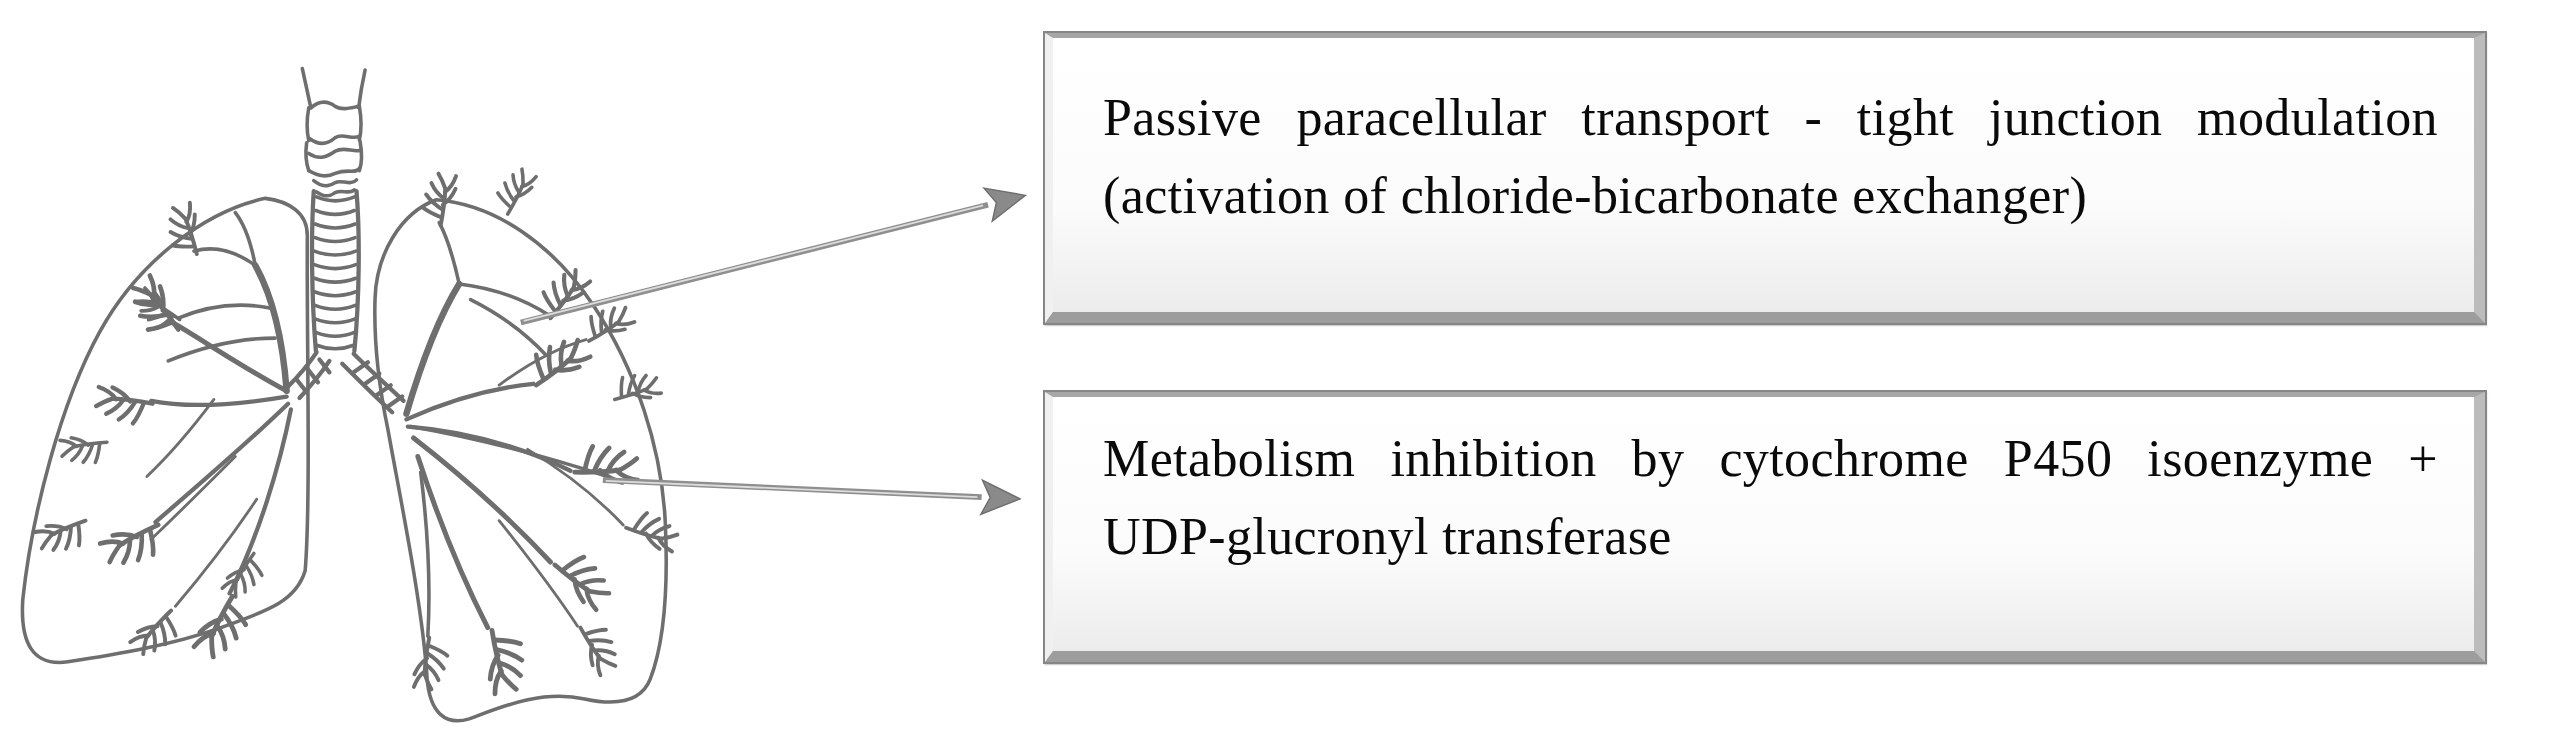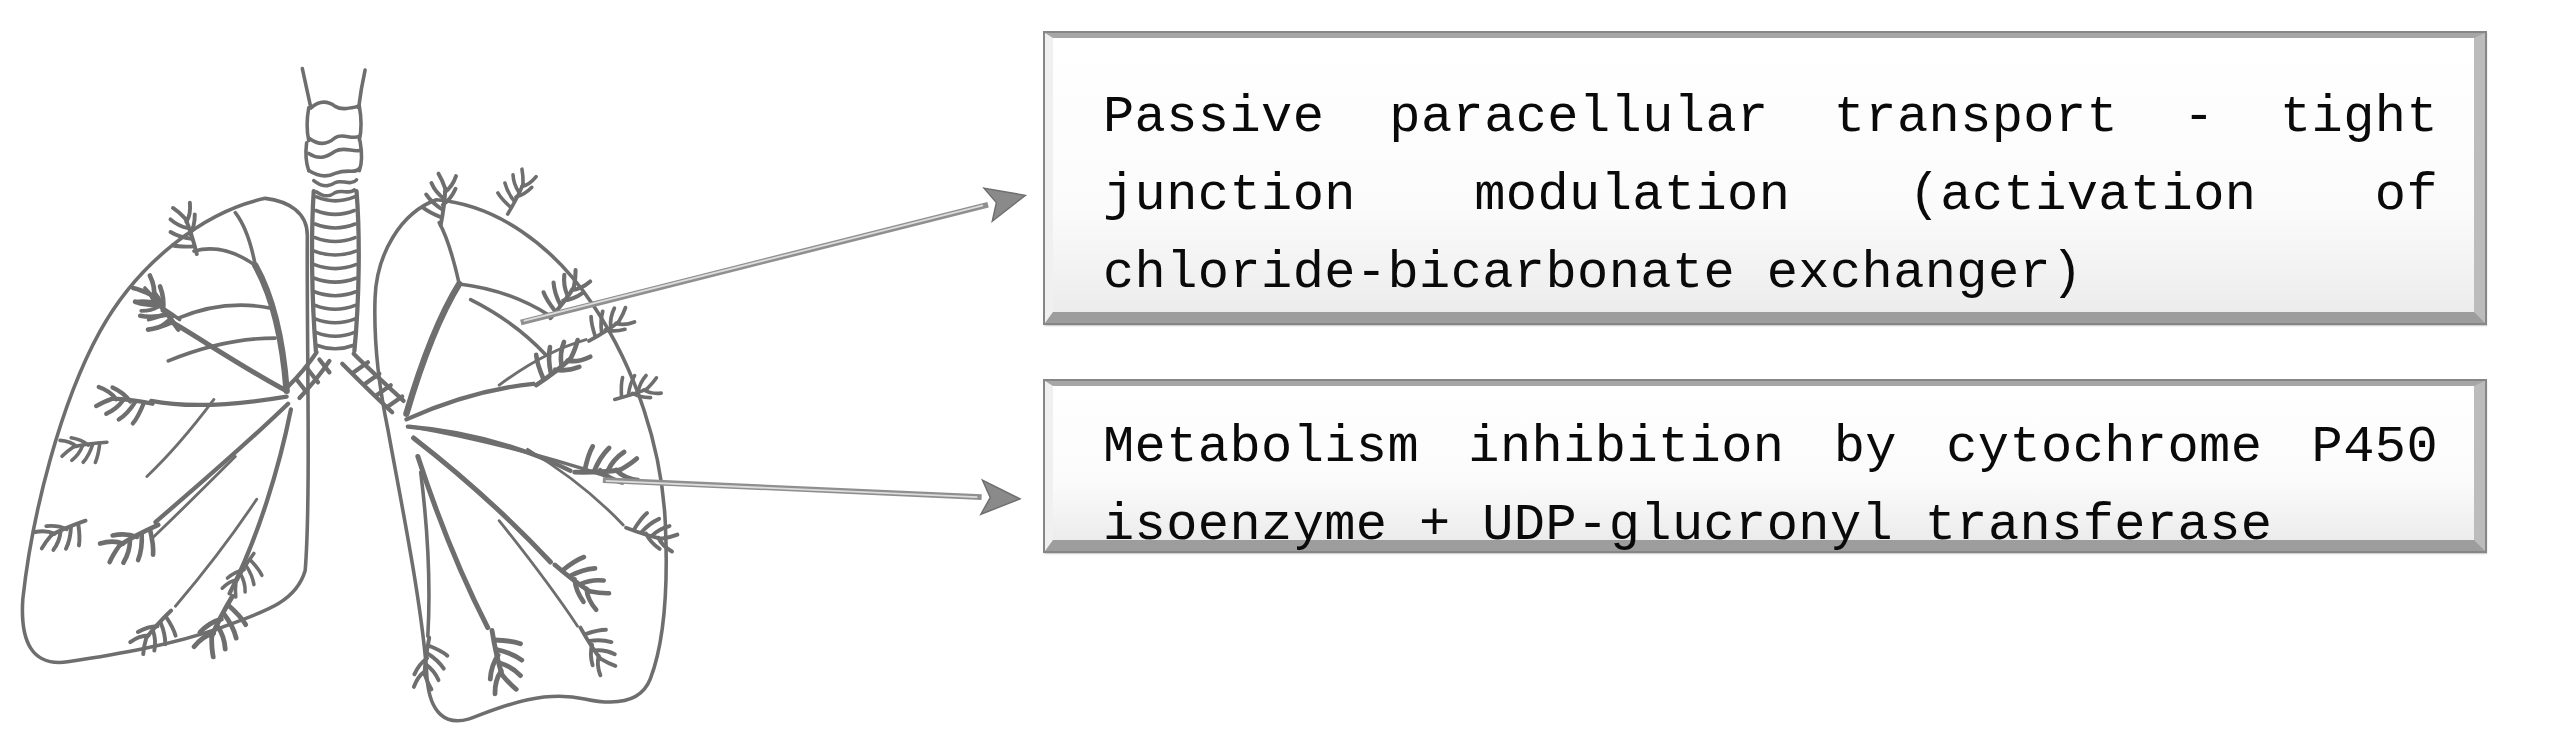--- a/index.html
+++ b/index.html
@@ -30,24 +30,23 @@
     background: #fdfdfd;
     box-shadow: 1.4px 2.1px 1.4px rgba(120,120,120,0.35);
   }
   .box-bevel {
     box-sizing: border-box;
     width: 100%; height: 100%;
     border-style: solid;
     border-width: 5.7px 11.4px 11.4px 8.6px;
     border-color: #a6a6a6 #bcbcbc #9d9d9d #f0f0f0;
     background: linear-gradient(180deg, #ffffff 0%, #fbfbfb 62%, #ececec 100%);
-    font-family: Liberation Mono, monospace;
   }
   .box-1 { left: 1043px; top: 31px; width: 1444px; height: 294px; }
-  .box-2 { left: 1043px; top: 379px; width: 1444px; height: 174px; }
+  .box-2 { left: 1043px; top: 390px; width: 1444px; height: 274px; }
   .box-text {
     margin: 0;
     color: #0a0a0a;
     font-size: 52px;
     line-height: 78px;
     text-align: justify;
     letter-spacing: 0.4px;
   }
   .box-1 .box-text { padding: 41px 36px 0 50px; }
   .box-2 .box-text { padding: 23px 36px 0 50px; }

